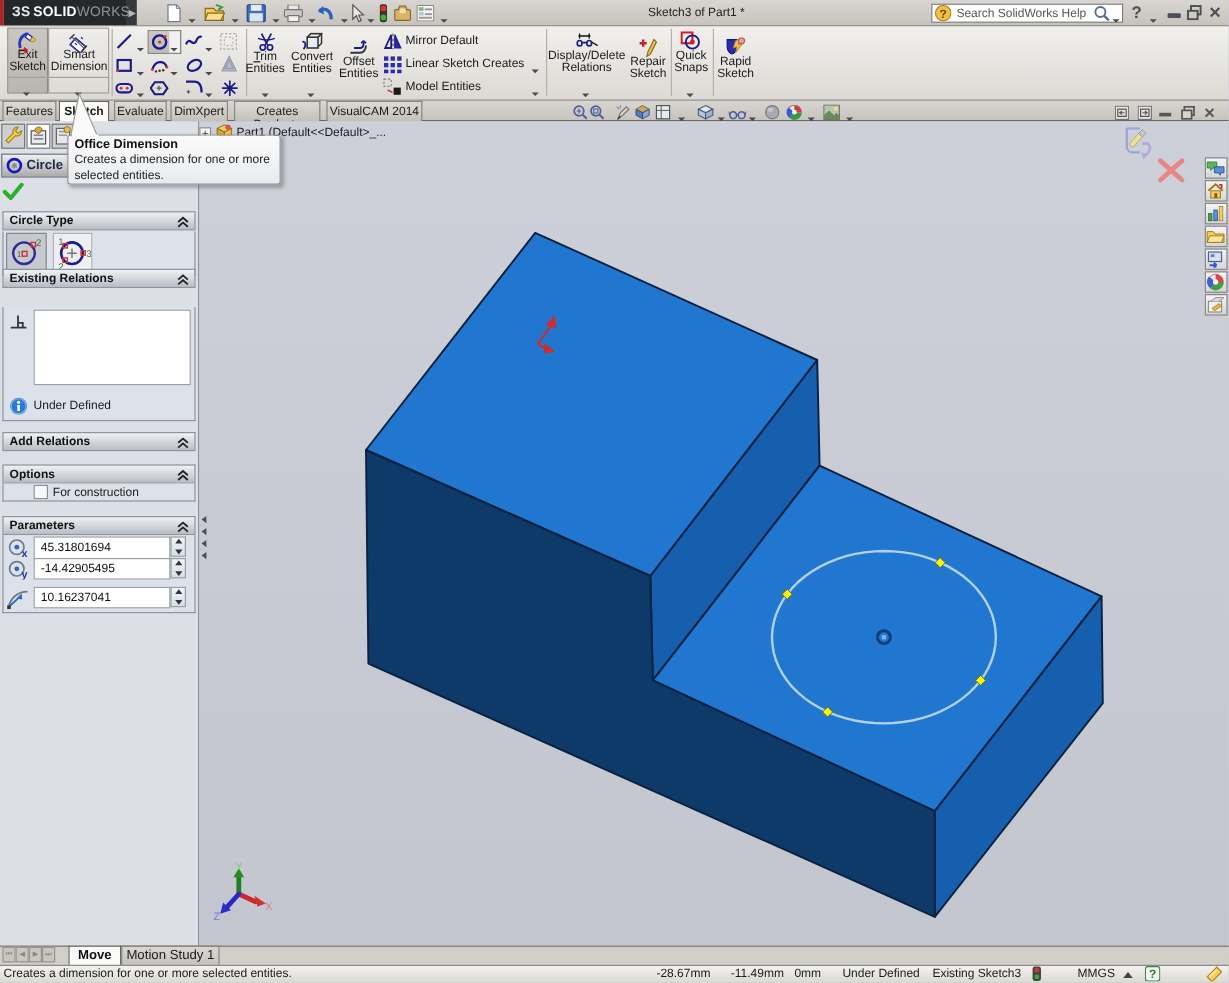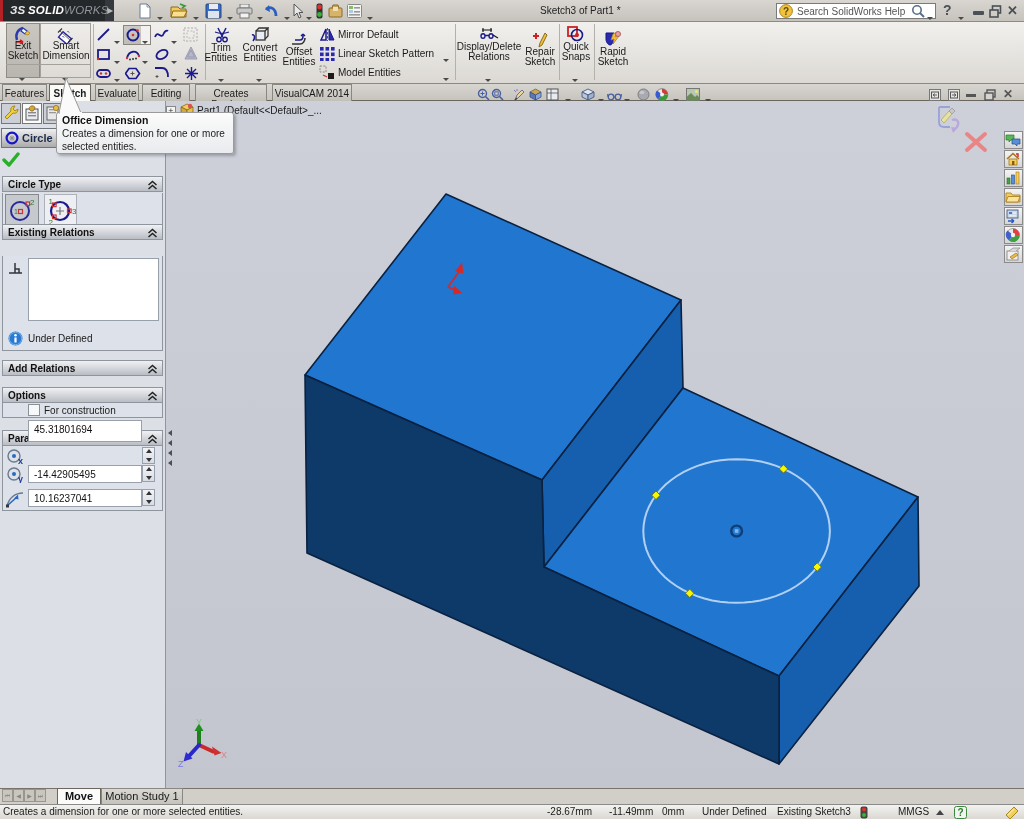--- a/index.html
+++ b/index.html
@@ -11,21 +11,21 @@
 .ribbtn{position:absolute;text-align:center;font-size:10px;color:#1a1a1a;line-height:9.5px}
 .field{position:absolute;background:#fff;border:1px solid #98a0ab;font-size:10px;color:#111;padding:3px 0 0 5px}
 .spin{position:absolute;width:13px;height:17px;background:linear-gradient(#f2f4f8,#d8dce4);border:1px solid #98a0ab}
 .tabi{position:absolute;height:17px;background:linear-gradient(#dcdad5,#c3c0ba);border:1px solid #8a8680;border-bottom:none;font-size:10px;color:#1a1a1a;text-align:center;padding-top:3px}
 </style></head><body>
 
 <div class="abs" style="left:0;top:0;width:1024px;height:22px;background:linear-gradient(#d9d6d1,#c6c3bd);border-bottom:1px solid #8e8a84"></div>
 <div class="abs" style="left:0;top:0;width:3px;height:21px;background:#b32025"></div>
 <div class="abs" style="left:3px;top:0;width:102px;height:21px;background:#25282b"></div>
 <div class="abs" style="left:105px;top:0;width:9px;height:21px;background:#35383c;color:#b8b8b8;font-size:8px;padding:6px 0 0 2px">▶</div>
-<div class="abs" style="left:10px;top:4px;font-size:11.5px;font-style:italic;font-weight:bold;color:#e8e8e8;letter-spacing:0.2px">ЗS <span style="color:#fff">SOLID</span><span style="color:#90959b;font-weight:normal">WORKS</span></div>
+<div class="abs" style="left:10px;top:4px;font-size:11.5px;font-weight:bold;color:#e8e8e8;letter-spacing:0.2px">ЗS <span style="color:#fff">SOLID</span><span style="color:#90959b;font-weight:normal">WORKS</span></div>
 
 <div class="abs" style="left:137px;top:3px"><svg width="16" height="16" viewBox="0 0 16 16" style="">
       <path d="M3,1 L10,1 L13,4 L13,15 L3,15 Z" fill="#fff" stroke="#6a7a92"></path>
       <path d="M10,1 L10,4 L13,4" fill="none" stroke="#6a7a92" stroke-width="0.8"></path>
     </svg></div>
 <div class="abs" style="left:157px;top:9px"><span class="dd"></span></div>
 <div class="abs" style="left:170px;top:3px"><svg width="18" height="16" viewBox="0 0 18 16" style="">
       <path d="M1,4 L8,4 L10,6 L16,6 L16,14 L1,14 Z" fill="#f4c95c" stroke="#8a6a1a"></path>
       <path d="M3,8 L17,8 L14,14 L1,14 Z" fill="#fadf8e" stroke="#8a6a1a"></path>
       <path d="M10,1 L15,3 L12,5" fill="none" stroke="#3a9a3a" stroke-width="1.6"></path>
@@ -211,21 +211,21 @@
         <rect x="6.5" y="1" width="3.6" height="3.6"></rect>
         <rect x="12" y="1" width="3.6" height="3.6"></rect>
         <rect x="1" y="6.5" width="3.6" height="3.6"></rect>
         <rect x="6.5" y="6.5" width="3.6" height="3.6"></rect>
         <rect x="12" y="6.5" width="3.6" height="3.6"></rect>
         <rect x="1" y="12" width="3.6" height="3.6"></rect>
         <rect x="6.5" y="12" width="3.6" height="3.6"></rect>
         <rect x="12" y="12" width="3.6" height="3.6"></rect>
       </g>
     </svg></div>
-<div class="abs t11" style="left:338px;top:48px">Linear Sketch Pattern</div>
+<div class="abs t11" style="left:338px;top:48px">Linear Sketch Creates</div>
 <div class="abs" style="left:443px;top:51px"><span class="dd"></span></div>
 <div class="abs" style="left:319px;top:65px"><svg width="17" height="15" viewBox="0 0 17 15" style="">
       <rect x="1" y="1" width="6" height="6" fill="none" stroke="#888" stroke-dasharray="2 1.3"></rect>
       <rect x="9" y="8" width="6" height="6" fill="#1a1a1a"></rect>
       <path d="M4,10 L8,12" stroke="#cc3333" stroke-width="1.3"></path>
     </svg></div>
 <div class="abs t11" style="left:338px;top:67px">Model Entities</div>
 <div class="abs" style="left:443px;top:70px"><span class="dd"></span></div>
 <div class="abs" style="left:455px;top:24px;width:1px;height:56px;background:#b4b0aa"></div>
 <div class="abs" style="left:479px;top:26px"><svg width="20" height="16" viewBox="0 0 20 16" style="">
@@ -251,21 +251,21 @@
 <div class="abs" style="left:594px;top:24px;width:1px;height:56px;background:#b4b0aa"></div>
 <div class="abs" style="left:604px;top:31px"><svg width="19" height="17" viewBox="0 0 19 17" style="">
       <path d="M2,2 L10,2 L10,8 C10,12 7,14 6,14 C5,14 2,12 2,8 Z" fill="#2a2ab0" stroke="#14148a"></path>
       <path d="M9,3 L13,1 L11,6 L15,5 L9,13 L10,8 L7,9 Z" fill="#f2c23a" stroke="#a8842a" stroke-width="0.8"></path>
       <circle cx="14" cy="3" r="2.5" fill="#e8a0a0" stroke="#b06060"></circle>
     </svg></div>
 <div class="ribbtn" style="left:573px;top:47px;width:80px">Rapid<br>Sketch</div>
 <div class="abs" style="left:0;top:84px;width:1024px;height:17px;background:linear-gradient(#d8d6d1,#c7c4be);border-bottom:1px solid #6b675f"></div>
 <div class="tabi" style="left:2px;top:84px;width:45px">Features</div>
 <div class="tabi" style="left:95px;top:84px;width:44px">Evaluate</div>
-<div class="tabi" style="left:142px;top:84px;width:48px">Editing</div>
+<div class="tabi" style="left:142px;top:84px;width:48px">DimXpert</div>
 <div class="tabi" style="left:195px;top:84px;width:72px">Creates Products</div>
 <div class="tabi" style="left:272px;top:84px;width:80px">VisualCAM 2014</div>
 <div class="tabi" style="left:49px;top:84px;width:42px;background:#fafaf8;font-weight:bold;border-color:#6b675f">Sketch</div>
 <div class="abs" style="left:50px;top:99px;width:40px;height:3px;background:#fafaf8"></div>
 <div class="abs" style="left:477px;top:87px"><svg width="13" height="13" viewBox="0 0 13 13" style="">
       <circle cx="5.5" cy="5.5" r="4" fill="none" stroke="#4a5fa0" stroke-width="1.4"></circle>
       <line x1="8.5" y1="8.5" x2="12" y2="12" stroke="#4a5fa0" stroke-width="1.6"></line>
       <path d="M3.5,5.5 L7.5,5.5 M5.5,3.5 L5.5,7.5" stroke="#4a5fa0" stroke-width="1"></path>
     </svg></div>
 <div class="abs" style="left:491px;top:87px"><svg width="13" height="13" viewBox="0 0 13 13" style="">
@@ -506,21 +506,21 @@
 
 <div class="hdr" style="top:430px">Parameters<span class="chev"><svg width="11" height="11" viewBox="0 0 11 11" style="">
         <path d="M1.5,5 L5.5,1.5 L9.5,5 M1.5,9 L5.5,5.5 L9.5,9" fill="none" stroke="#222" stroke-width="1.5"></path>
       </svg></span></div>
 <div class="secbody" style="top:446px;width:161px;height:65px"></div>
 <div class="abs" style="left:6px;top:448px"><svg width="19" height="17" viewBox="0 0 19 17" style="">
       <circle cx="8" cy="8" r="6" fill="none" stroke="#6a7a8c" stroke-width="1.4"></circle>
       <circle cx="8" cy="8" r="2" fill="#2a6ac0"></circle>
       <text x="12" y="16" font-size="9" font-weight="bold" fill="#1a3aa0" font-family="Liberation Sans,sans-serif">x</text>
     </svg></div>
-<div class="field" style="left:28px;top:420px;width:114px;height:22px">45.31801694</div>
+<div class="field" style="left:28px;top:447px;width:114px;height:22px">45.31801694</div>
 <div class="spin" style="left:142px;top:447px">
     <span style="position:absolute;left:3px;top:1px;width:0;height:0;border-left:3.5px solid transparent;border-right:3.5px solid transparent;border-bottom:4.5px solid #333"></span>
     <span style="position:absolute;left:3px;bottom:1px;width:0;height:0;border-left:3.5px solid transparent;border-right:3.5px solid transparent;border-top:4.5px solid #333"></span>
   </div>
 <div class="abs" style="left:6px;top:466px"><svg width="19" height="17" viewBox="0 0 19 17" style="">
       <circle cx="8" cy="8" r="6" fill="none" stroke="#6a7a8c" stroke-width="1.4"></circle>
       <circle cx="8" cy="8" r="2" fill="#2a6ac0"></circle>
       <text x="12" y="16" font-size="9" font-weight="bold" fill="#1a3aa0" font-family="Liberation Sans,sans-serif">y</text>
     </svg></div>
 <div class="field" style="left:28px;top:465px;width:114px;height:18px">-14.42905495</div>

